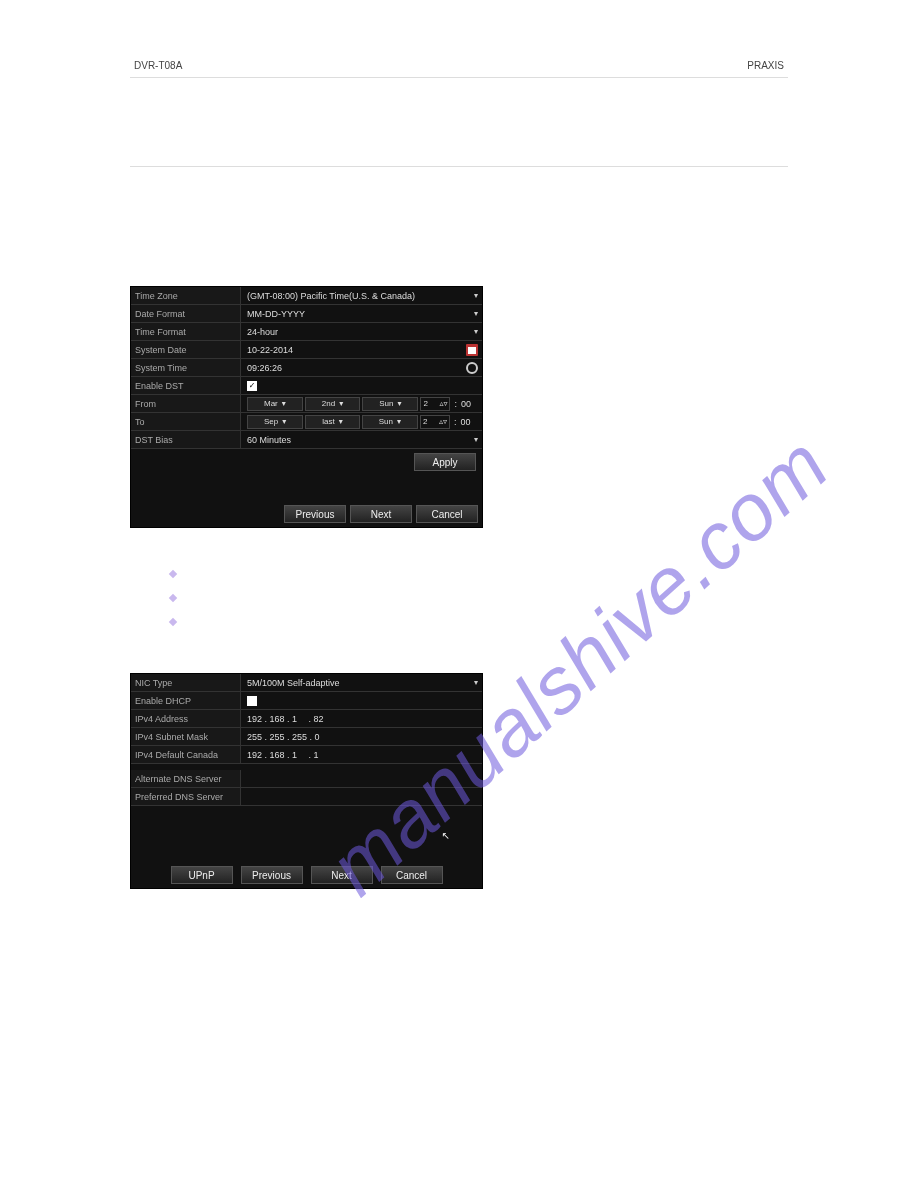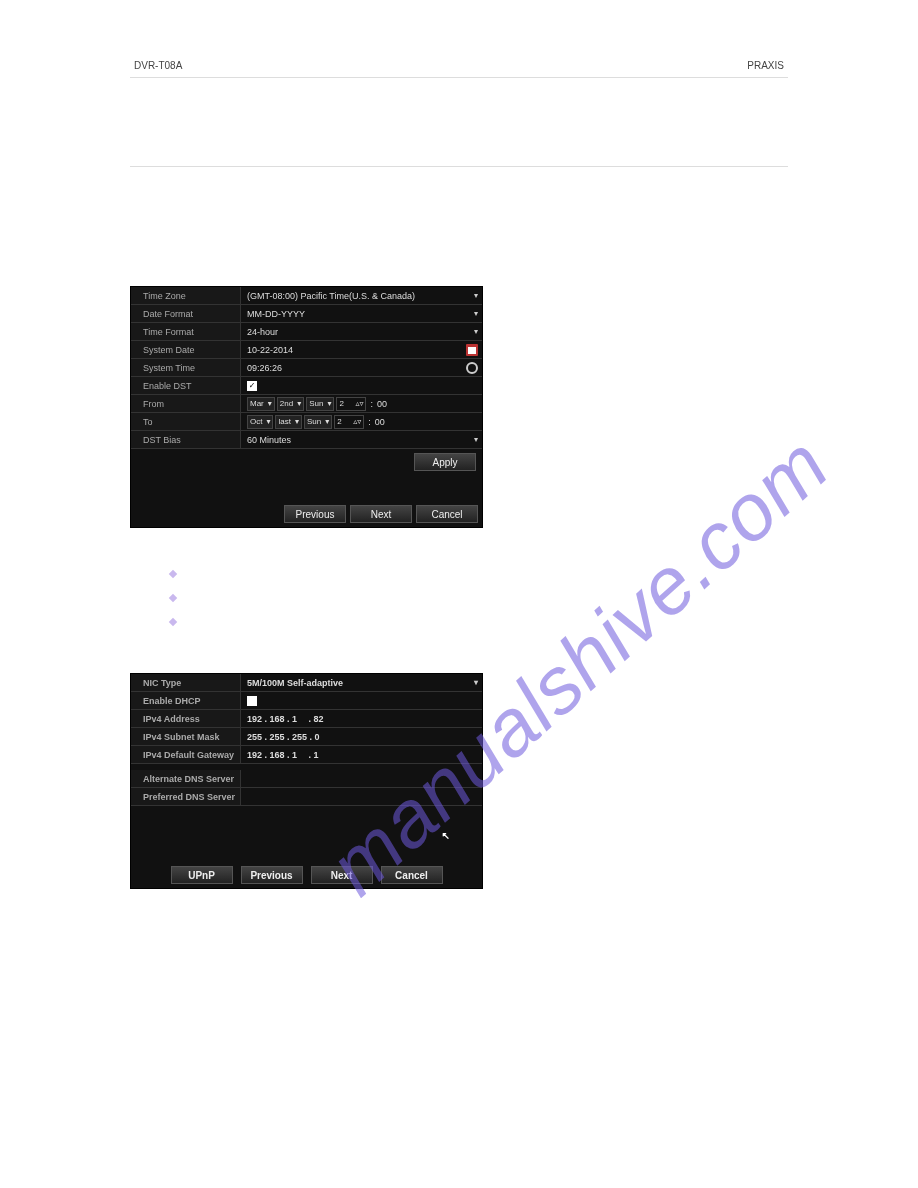--- a/index.html
+++ b/index.html
@@ -13,26 +13,26 @@
   .hr2 { border: none; border-top: 1px solid #ddd; margin-top: 88px; }
 
   .chapter-block { margin-top: 38px; color: #fff; }
   .chapter-title { font-size: 22px; font-weight: bold; }
   .steps-heading { font-size: 10px; font-style: italic; margin-top: 8px; }
   .step-text { font-size: 10px; margin-top: 4px; }
 
   .panel { width: 353px; background: #111; margin-top: 6px; font-size: 9px; color: #ddd; border: 1px solid #000; }
   .prow { display: flex; align-items: center; border-bottom: 1px solid #333; height: 18px; }
   .prow:last-child { border-bottom: none; }
-  .plabel { width: 110px; padding-left: 12px; color: #aaa; background: #181818; border-right: 1px solid #333; height: 100%; display: flex; align-items: center; }
+  .plabel { width: 110px; padding-left: 4px; color: #aaa; background: #181818; border-right: 1px solid #333; height: 100%; display: flex; align-items: center; }
   .pval { flex: 1; padding-left: 6px; display: flex; align-items: center; height: 100%; gap: 2px; }
   .chev { color: #ccc; font-size: 8px; padding-right: 4px; }
   .chk { width: 10px; height: 10px; background: #fff; display: inline-flex; align-items: center; justify-content: center; font-size: 8px; color: #000; }
   .chk.empty::after { content: ""; }
-  .sel { background: #222; border: 1px solid #444; height: 14px; display: inline-flex; align-items: center; padding: 0 2px; font-size: 8px; }
+  .sel { background: #222; border: 1px solid #444; height: 14px; display: inline-flex; align-items: center; padding: 0 16px; font-size: 8px; }
   .sel .sv { padding-right: 4px; }
   .spin { border: 1px solid #444; height: 14px; display: inline-flex; align-items: center; padding: 0 2px; width: 30px; justify-content: space-between; font-size: 8px; }
   .colon { padding: 0 2px; }
   .cal-icon { width: 12px; height: 12px; background: #b33; margin-left: auto; margin-right: 4px; border-radius: 1px; position: relative; }
   .cal-icon::before { content: ""; position: absolute; top: 3px; left: 2px; right: 2px; bottom: 2px; background: #fff; }
   .clock-icon { width: 12px; height: 12px; border: 2px solid #ccc; border-radius: 50%; margin-left: auto; margin-right: 4px; }
   .panel-spacer { height: 6px; background: #111; }
   .btnbar { display: flex; justify-content: flex-end; padding: 4px; gap: 4px; background: #111; }
   .btnbar.left { justify-content: center; gap: 8px; }
   .btn { background: linear-gradient(#444, #222); border: 1px solid #555; color: #eee; font-size: 10px; height: 18px; width: 62px; display: inline-flex; align-items: center; justify-content: center; cursor: pointer; }
@@ -131,21 +131,21 @@
             <span>2</span>
             <span>▵▿</span>
           </span>
         <span class="colon">:</span>
         <span>00</span>
       </div>
     </div>
     <div class="prow">
       <div class="plabel">To</div>
       <div class="pval">
-        <span class="sel"><span class="sv">Oct</span>▾</span>
+        <span class="sel"><span class="sv">Sep</span>▾</span>
         <span class="sel"><span class="sv">last</span>▾</span>
         <span class="sel"><span class="sv">Sun</span>▾</span>
         <span class="spin">
             <span>2</span>
             <span>▵▿</span>
           </span>
         <span class="colon">:</span>
         <span>00</span>
       </div>
     </div>
@@ -174,21 +174,21 @@
     <b>Next</b>
     <span>button which takes you back to the Network Setup Wizard window.</span>
   </div>
 
   <ul class="bullets">
     <li>1 self-adaptive 10M/100M network interface provided for DVR-T04A and DVR-T08A;</li>
     <li>2 self-adaptive 10M/100M/1000M network interfaces provided for other models;</li>
     <li>And three working modes are configurable: multi-address, load balance, network fault tolerance.</li>
   </ul>
 
-  <div class="panel" style="margin-top:10px;font-weight:bold;">
+  <div class="panel" style="margin-top:10px;">
     <div class="prow">
       <div class="plabel">NIC Type</div>
       <div class="pval">
           <span>5M/100M Self-adaptive</span>
         </div>
       <span class="chev">▾</span>
     </div>
     <div class="prow">
       <div class="plabel">Enable DHCP</div>
       <div class="pval">
@@ -201,21 +201,21 @@
           <span>192 . 168 . 1  . 82</span>
         </div>
     </div>
     <div class="prow">
       <div class="plabel">IPv4 Subnet Mask</div>
       <div class="pval">
           <span>255 . 255 . 255 . 0</span>
         </div>
     </div>
     <div class="prow">
-      <div class="plabel">IPv4 Default Gateway</div>
+      <div class="plabel">IPv4 Default Canada</div>
       <div class="pval">
           <span>192 . 168 . 1  . 1</span>
         </div>
     </div>
     <div class="panel-spacer"></div>
     <div class="prow">
       <div class="plabel">Alternate DNS Server</div>
       <div class="pval"></div>
     </div>
     <div class="prow">

